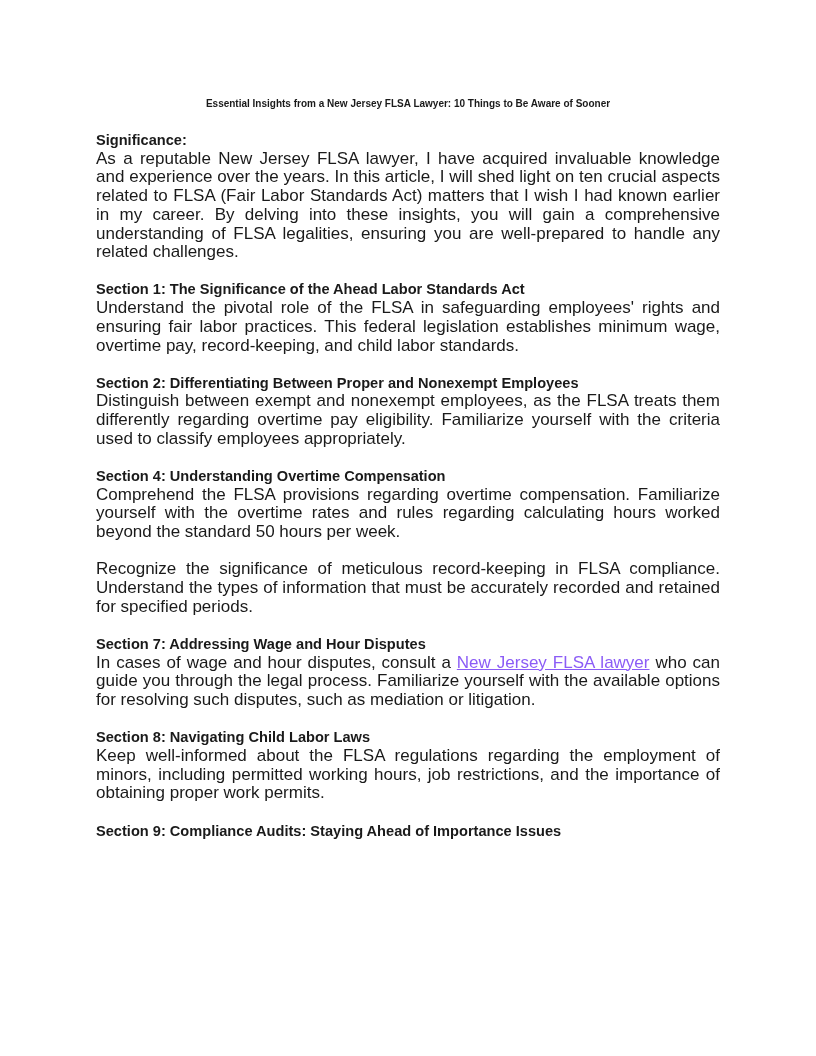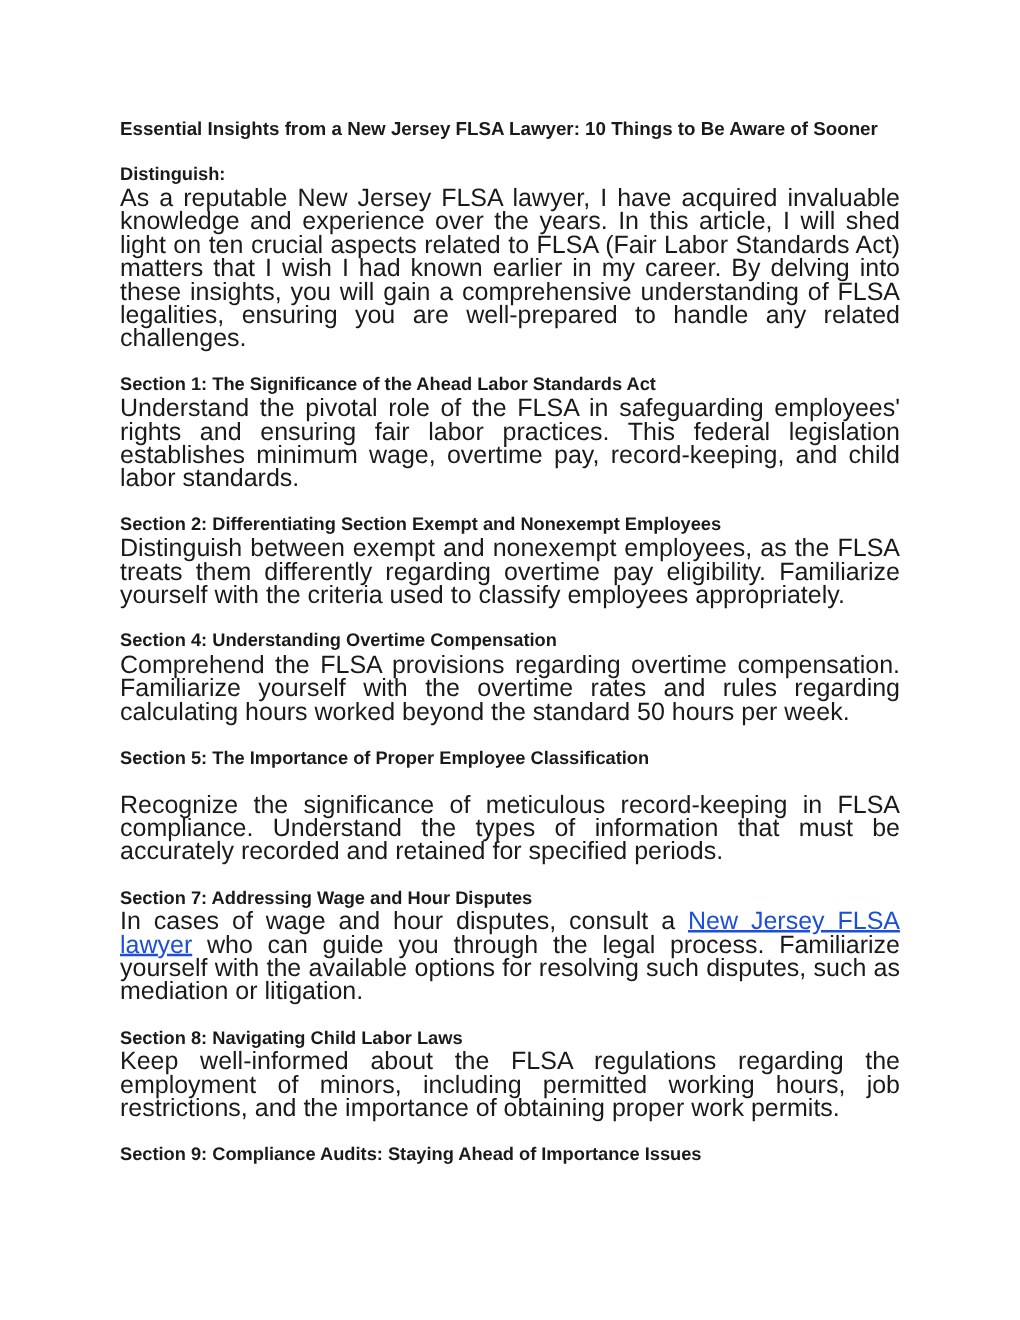--- a/index.html
+++ b/index.html
@@ -16,86 +16,85 @@
     color: #1a1a1a;
   }
   .page {
     position: absolute;
     left: 96px;
     top: 94px;
     width: 624px;
   }
   .doc-title {
     font-weight: bold;
-    font-size: 15px;
+    font-size: 10px;
     line-height: 20px;
-    text-align: left;
+    text-align: center;
     margin: 0 0 17px 0;
     white-space: nowrap;
   }
   .section {
     margin: 0 0 18.5px 0;
   }
   .section-heading {
     font-weight: bold;
     font-size: 14.6px;
     line-height: 18.7px;
     margin: 0;
   }
   .section-body {
-    font-size: 20px;
+    font-size: 17px;
     line-height: 18.7px;
     text-align: justify;
     margin: 0;
   }
   .section-body a {
     color: #1155cc;
     text-decoration: underline;
   }
 </style>
 </head>
 <body>
 
 <div class="page">
   <h1 class="doc-title">Essential Insights from a New Jersey FLSA Lawyer: 10 Things to Be Aware of Sooner</h1>
 
   <div class="section">
-    <p class="section-heading">Distinguish:</p>
+    <p class="section-heading">Significance:</p>
     <p class="section-body">As a reputable New Jersey FLSA lawyer, I have acquired invaluable knowledge and experience over the years. In this article, I will shed light on ten crucial aspects related to FLSA (Fair Labor Standards Act) matters that I wish I had known earlier in my career. By delving into these insights, you will gain a comprehensive understanding of FLSA legalities, ensuring you are well-prepared to handle any related challenges.</p>
   </div>
 
   <div class="section">
     <p class="section-heading">Section 1: The Significance of the Ahead Labor Standards Act</p>
     <p class="section-body">Understand the pivotal role of the FLSA in safeguarding employees' rights and ensuring fair labor practices. This federal legislation establishes minimum wage, overtime pay, record-keeping, and child labor standards.</p>
   </div>
 
   <div class="section">
-    <p class="section-heading">Section 2: Differentiating Section Exempt and Nonexempt Employees</p>
+    <p class="section-heading">Section 2: Differentiating Between Proper and Nonexempt Employees</p>
     <p class="section-body">Distinguish between exempt and nonexempt employees, as the FLSA treats them differently regarding overtime pay eligibility. Familiarize yourself with the criteria used to classify employees appropriately.</p>
   </div>
 
   <div class="section">
   </div>
 
   <div class="section">
     <p class="section-heading">Section 4: Understanding Overtime Compensation</p>
     <p class="section-body">Comprehend the FLSA provisions regarding overtime compensation. Familiarize yourself with the overtime rates and rules regarding calculating hours worked beyond the standard 50 hours per week.</p>
   </div>
 
   <div class="section">
-    <p class="section-heading">Section 5: The Importance of Proper Employee Classification</p>
   </div>
 
   <div class="section">
     <p class="section-body">Recognize the significance of meticulous record-keeping in FLSA compliance. Understand the types of information that must be accurately recorded and retained for specified periods.</p>
   </div>
 
   <div class="section">
     <p class="section-heading">Section 7: Addressing Wage and Hour Disputes</p>
-    <p class="section-body"><span>In cases of wage and hour disputes, consult a </span><a href="#" style="color: #1d4ed8;">New Jersey FLSA lawyer</a><span> who can guide you through the legal process. Familiarize yourself with the available options for resolving such disputes, such as mediation or litigation.</span></p>
+    <p class="section-body"><span>In cases of wage and hour disputes, consult a </span><a href="#" style="color: #8b5cf6;">New Jersey FLSA lawyer</a><span> who can guide you through the legal process. Familiarize yourself with the available options for resolving such disputes, such as mediation or litigation.</span></p>
   </div>
 
   <div class="section">
     <p class="section-heading">Section 8: Navigating Child Labor Laws</p>
     <p class="section-body">Keep well-informed about the FLSA regulations regarding the employment of minors, including permitted working hours, job restrictions, and the importance of obtaining proper work permits.</p>
   </div>
 
   <div class="section">
     <p class="section-heading">Section 9: Compliance Audits: Staying Ahead of Importance Issues</p>
   </div>

